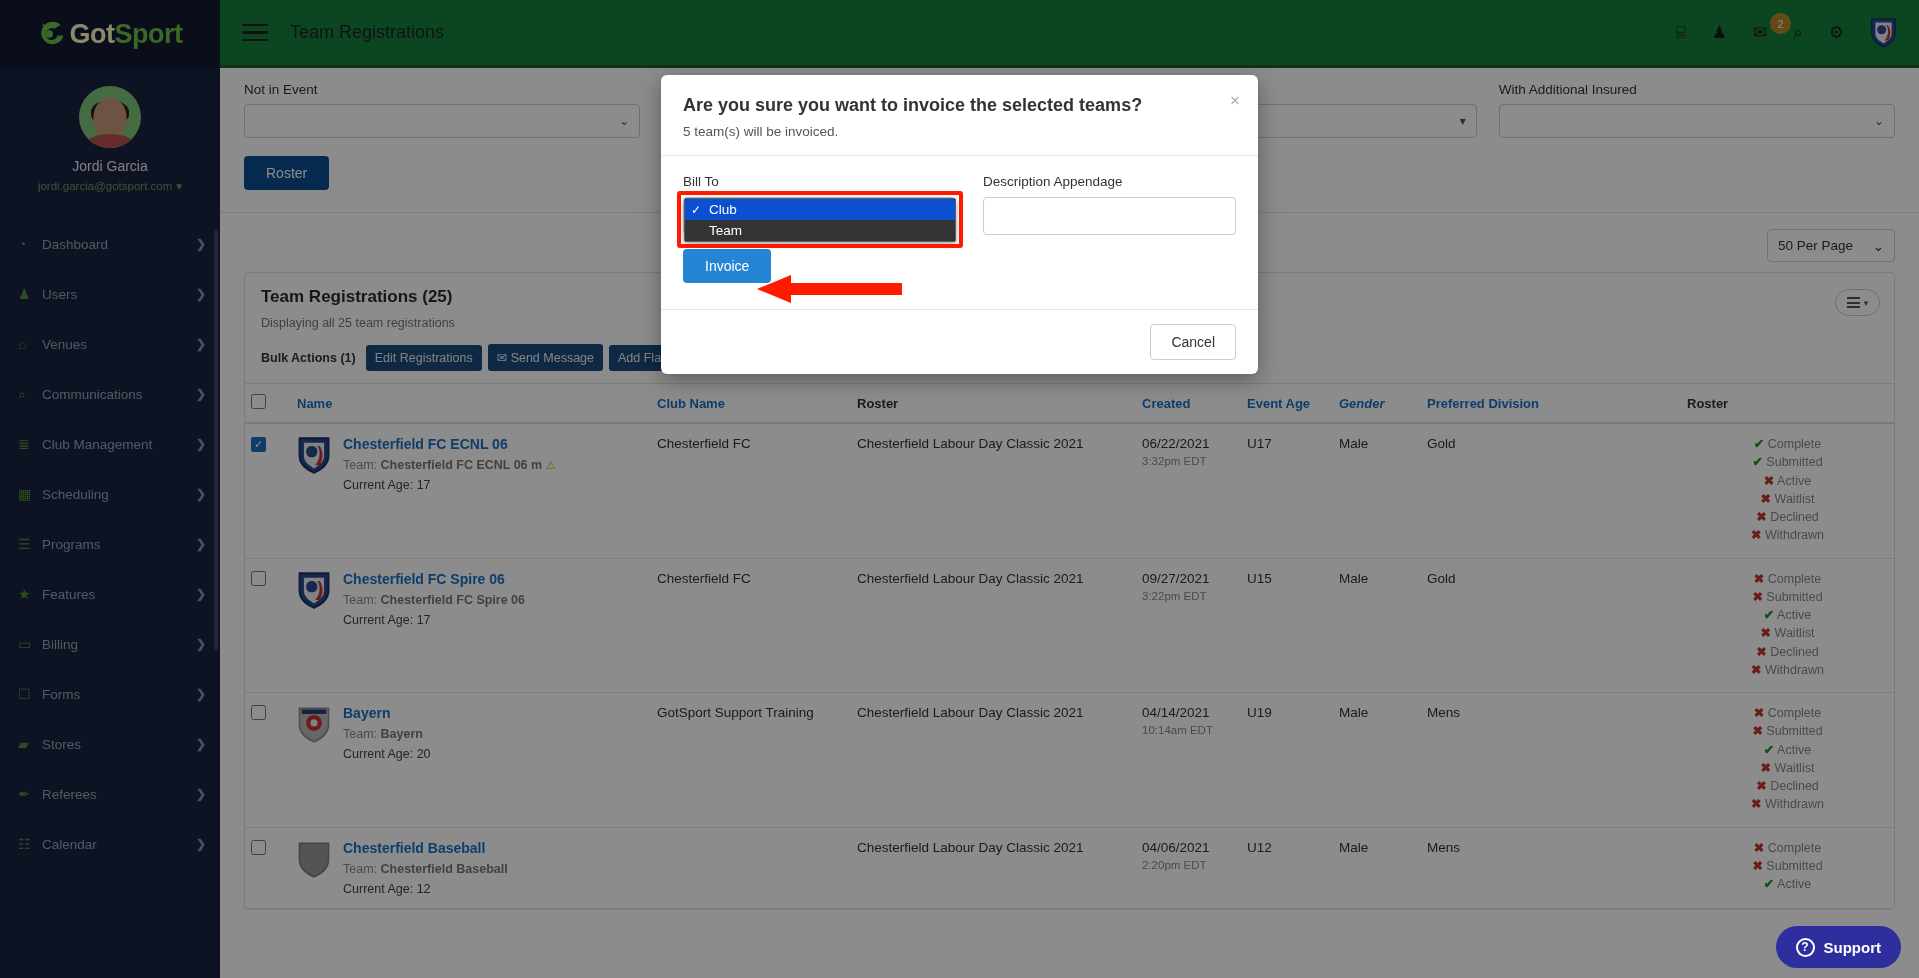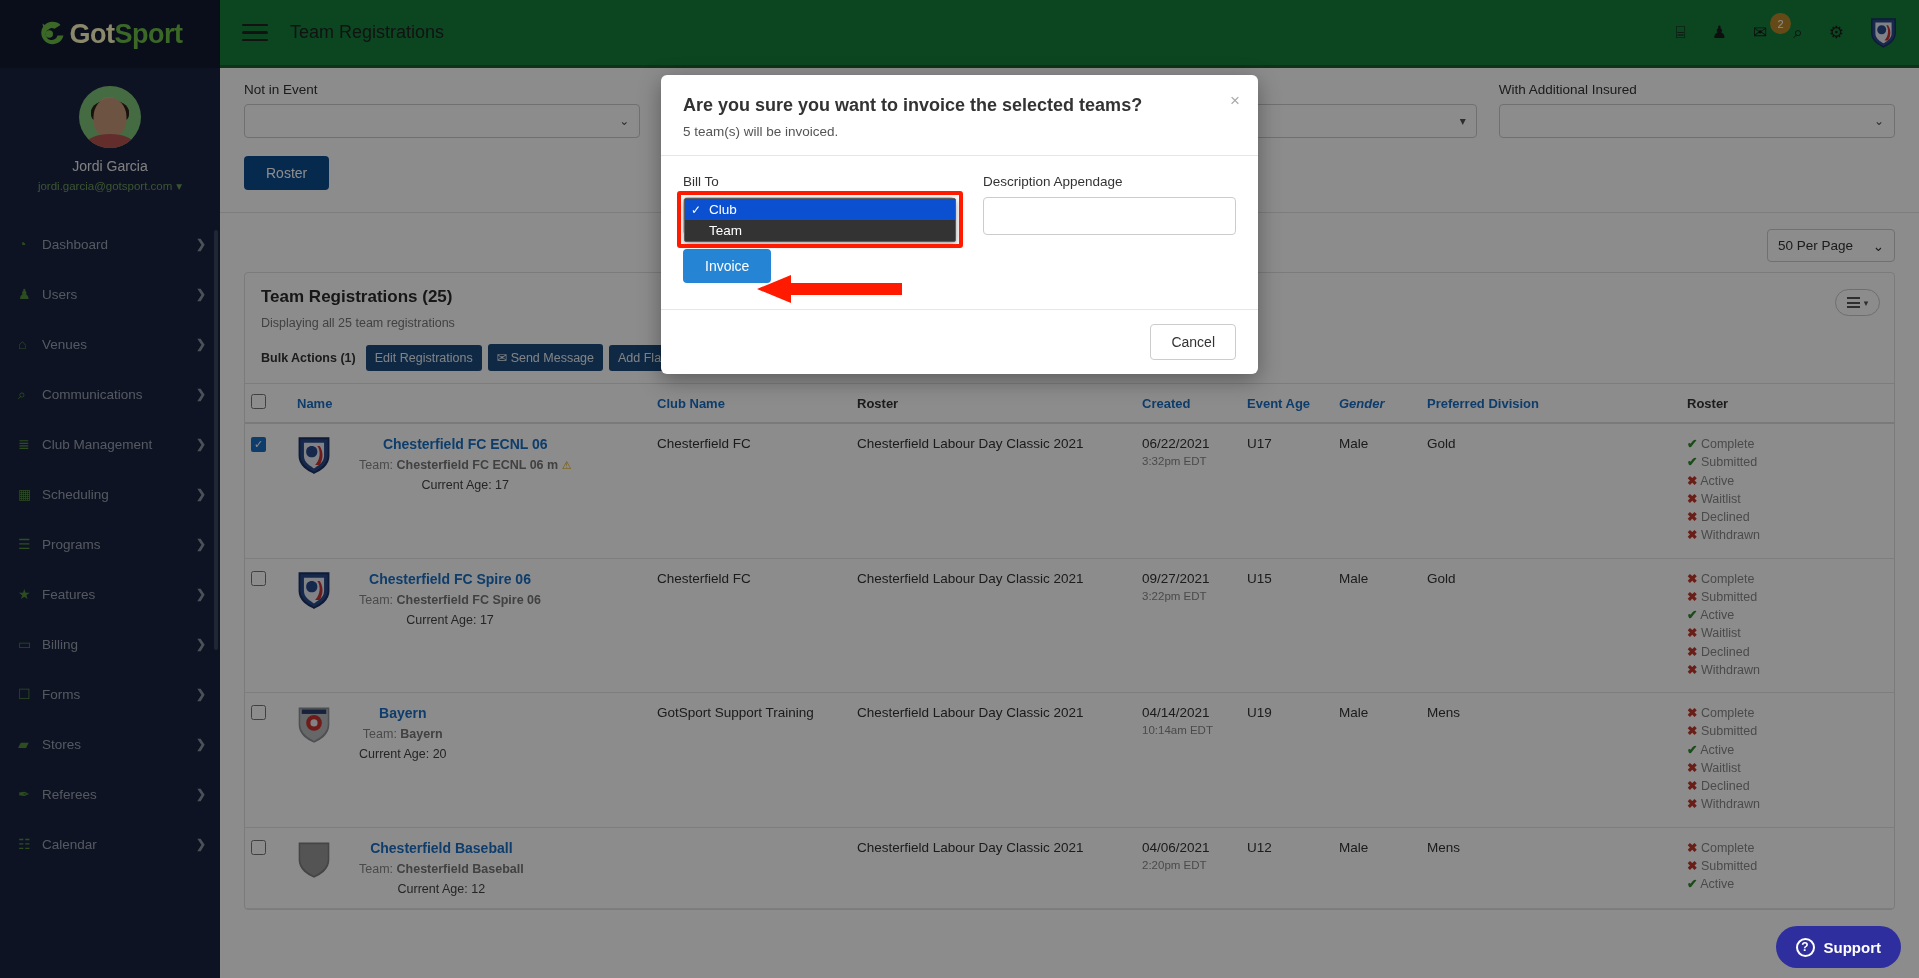--- a/index.html
+++ b/index.html
@@ -148,29 +148,29 @@
   .col-gender { width: 88px; font-style: italic; }
   .col-div { width: 260px; }
   .col-status { width: auto; }
 
   input[type=checkbox].cb { width: 15px; height: 15px; }
   .cb-checked {
     width: 15px; height: 15px; background: #1a6fc4; border-radius: 2px;
     display: inline-flex; align-items: center; justify-content: center;
     color: #fff; font-size: 11px; line-height: 1;
   }
-  .team-cell { display: flex; gap: 28px; text-align: center; }
+  .team-cell { display: flex; gap: 12px; }
   .badge-img { width: 34px; height: 38px; flex: none; }
   .team-name { color: #1a6fc4; font-size: 14px; font-weight: 700; margin-bottom: 6px; display:block; }
   .team-sub { font-size: 12.5px; color: #888; margin-bottom: 6px; }
   .team-sub b { color: #777; }
   .team-age { font-size: 12.5px; color: #444; }
   .warn-ico { color: #e0a800; font-size: 11px; }
   .created-time { font-size: 11.5px; color: #888; margin-top: 4px; }
-  .status-list { font-size: 12.5px; color: #888; line-height: 1.3; }
+  .status-list { font-size: 12.5px; color: #888; line-height: 1.3; text-align: center; }
   .status-list div { margin-bottom: 2px; }
   .ok { color: #2e8b2e; font-weight: 700; }
   .no { color: #c0392b; font-weight: 700; }
 
   
   .overlay {
     position: absolute; left: 0; top: 0; width: 1919px; height: 978px;
     background: rgba(0,0,0,0.45); z-index: 40;
   }
   .modal {

